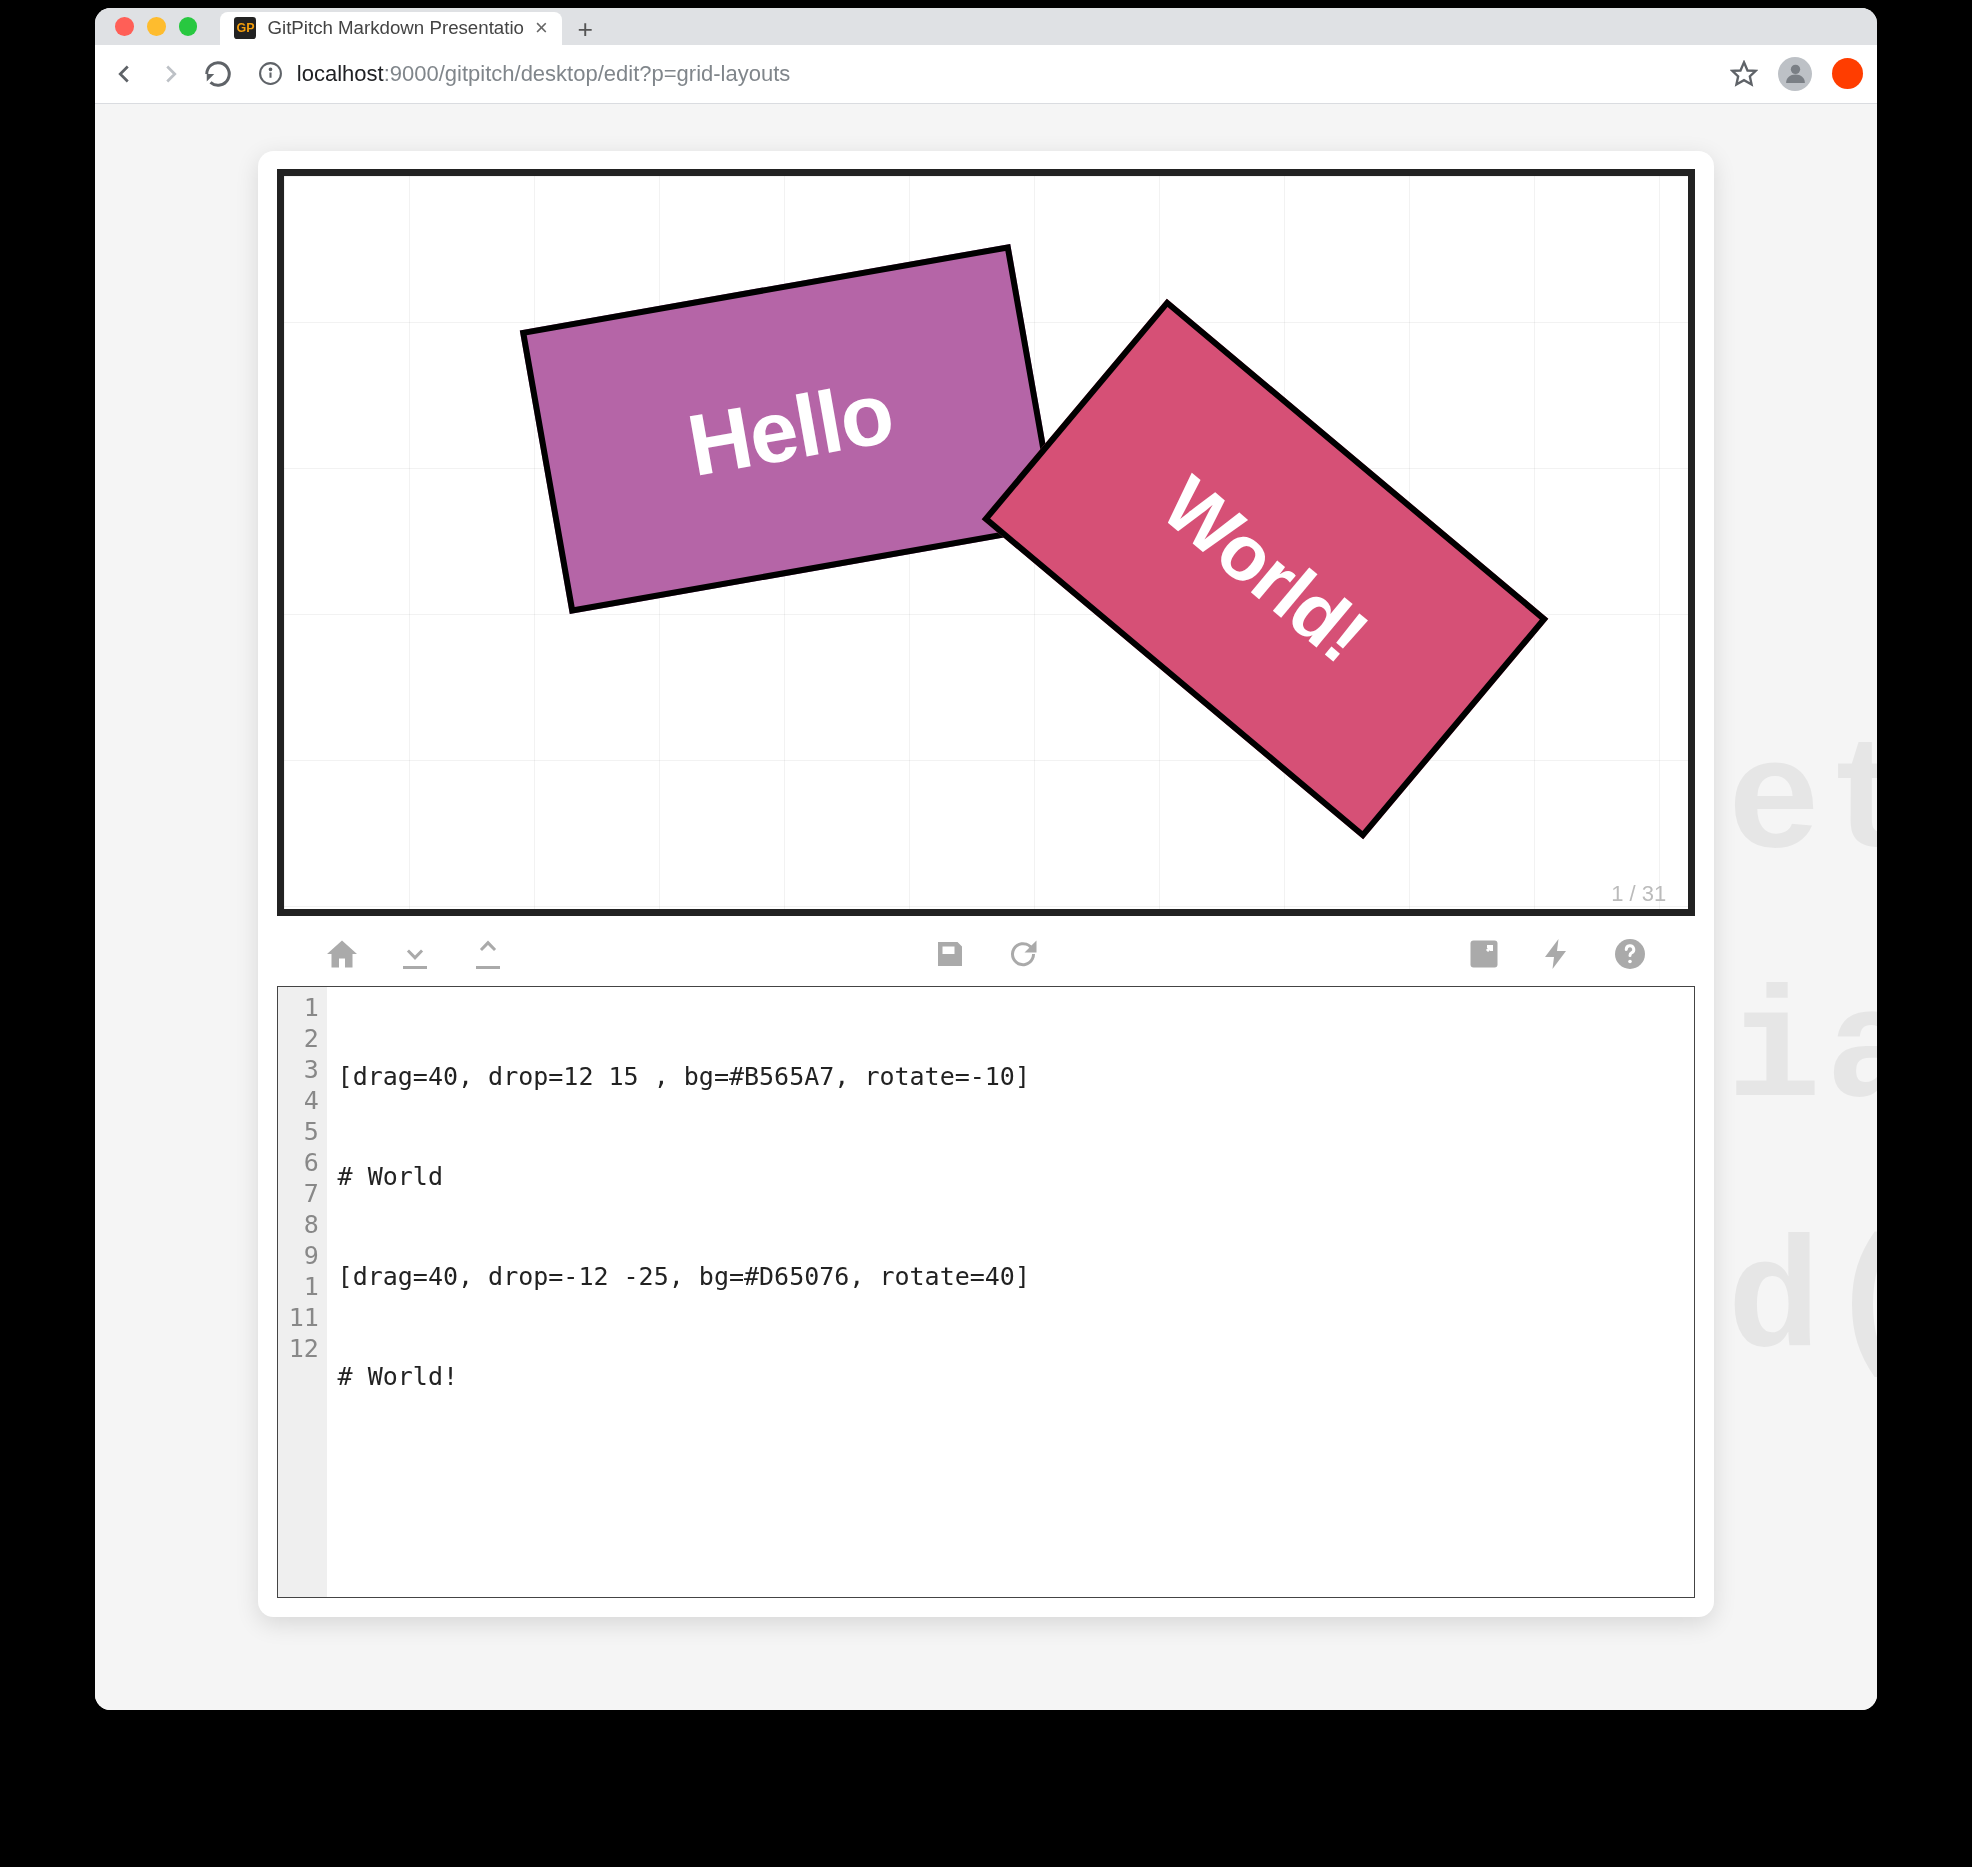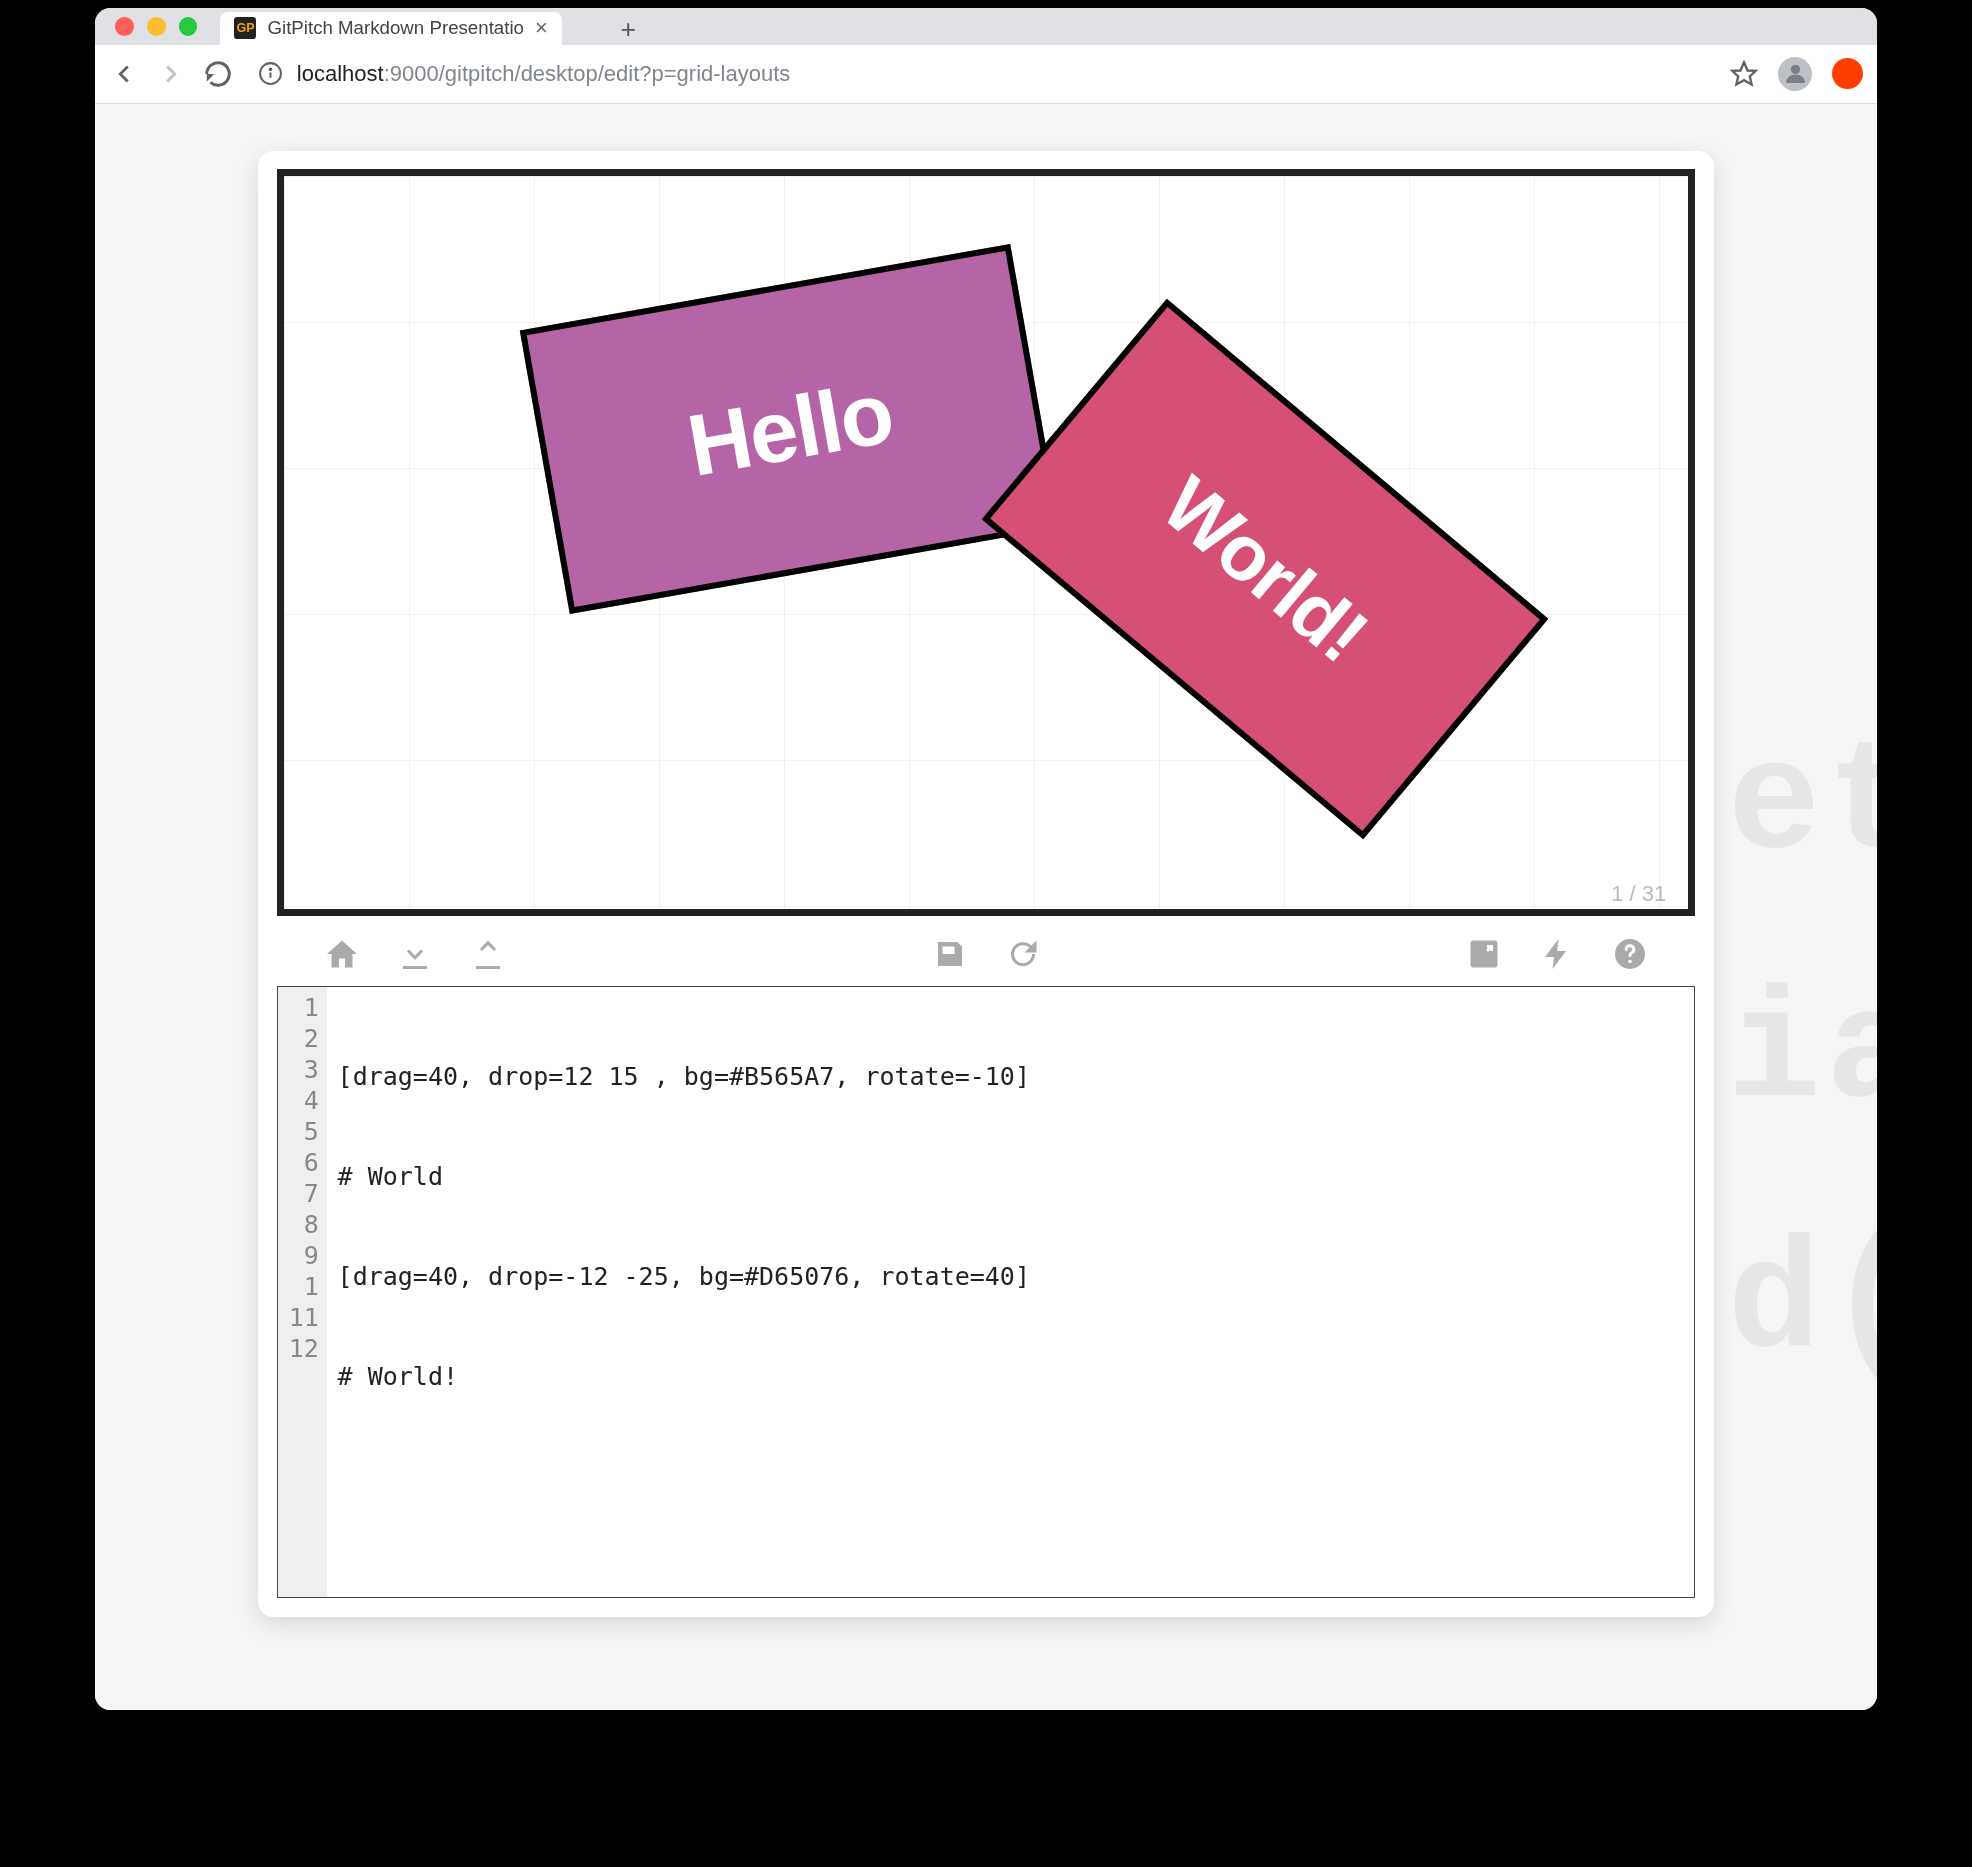--- a/index.html
+++ b/index.html
@@ -26,21 +26,21 @@
       display: flex;
       align-items: center;
       padding: 0 20px;
       position: relative;
     }
     .traffic-lights { display: flex; gap: 13.2px; }
     .traffic-light { width: 18.7px; height: 18.7px; border-radius: 50%; }
     .tl-red { background: #ff5f57; }
     .tl-yellow { background: #febc2e; }
     .tl-green { background: #28c840; }
-    .tabs { display: flex; align-items: flex-end; margin-left: 23px; height: 100%; gap: 43px; }
+    .tabs { display: flex; align-items: flex-end; margin-left: 23px; height: 100%; }
     .tab {
       background: #fff;
       height: 33px;
       border-radius: 7.8px 7.8px 0 0;
       display: flex;
       align-items: center;
       padding: 0 14px;
       gap: 11px;
       min-width: 304px;
       font-size: 18.7px;

